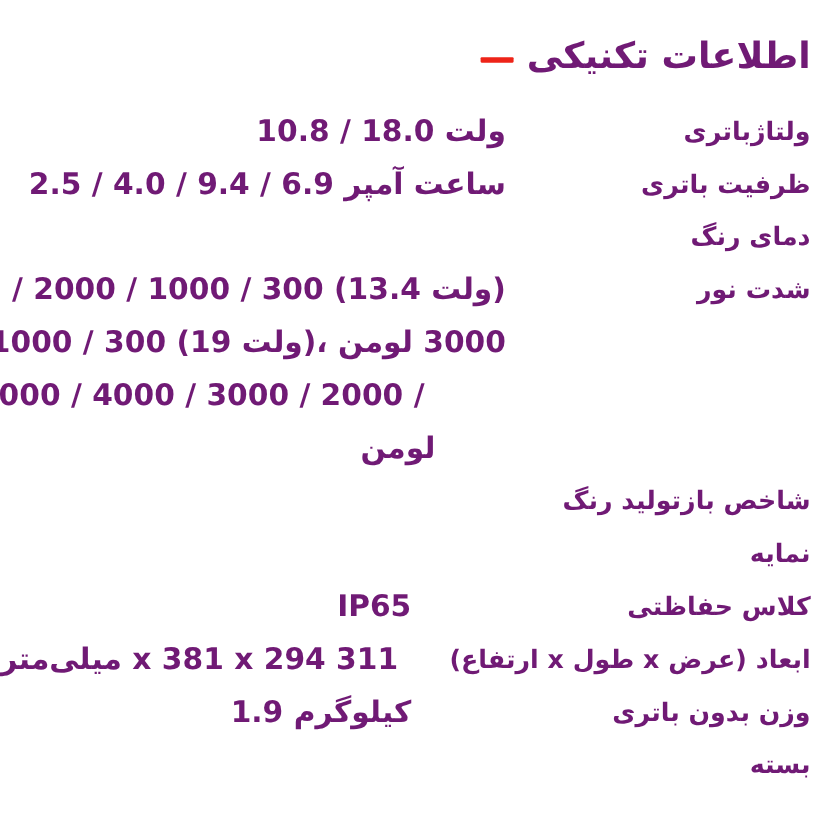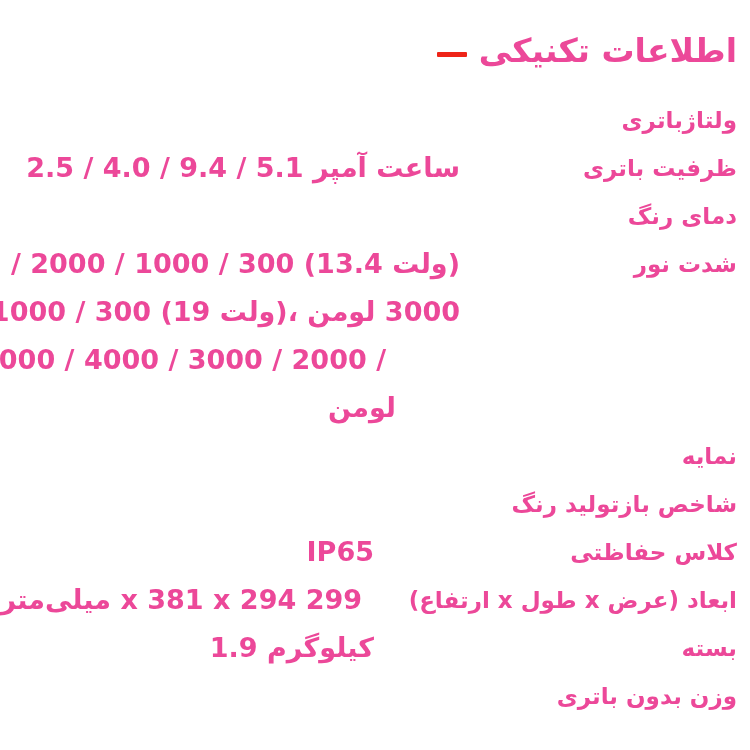--- a/index.html
+++ b/index.html
@@ -1,20 +1,20 @@
 <!DOCTYPE html>
 <html lang="fa"><head>
 <meta charset="utf-8">
 <style>
   html,body{margin:0;padding:0;background:#ffffff;}
   .page{
     position:relative;
     width:750px;height:750px;
     background:#ffffff;
-    color:#ec4899;
+    color:#701a75;
     font-family:"DejaVu Sans","Liberation Sans",sans-serif;
     direction:rtl;
     overflow:hidden;
   }
   .title-row{
     position:absolute;top:26px;right:13px;
     display:flex;direction:rtl;align-items:center;gap:12px;
   }
   .page-title{
     margin:0;font-size:33px;font-weight:700;line-height:50px;white-space:nowrap;
@@ -50,70 +50,73 @@
 <div class="page">
   <div class="title-row">
     <h1 class="page-title">اطلاعات تکنیکی</h1>
     <span class="dash" style="background: rgb(238, 36, 24);"></span>
   </div>
   <div class="spec-table">
       <div class="row row-0" style="height: 48px;">
         <div class="label">
           <div class="label-line">ولتاژباتری</div>
         </div>
+        <div class="value" dir="ltr">
+          <div class="value-line"><span class="tok" dir="ltr">10.8</span> <span class="tok" dir="ltr">/</span> <span class="tok" dir="ltr">18.0</span> <span class="tok" dir="ltr">ولت</span></div>
+        </div>
       </div>
       <div class="row row-1" style="height: 48px;">
         <div class="label">
           <div class="label-line">ظرفیت باتری</div>
         </div>
         <div class="value" dir="ltr">
-          <div class="value-line"><span class="tok" dir="ltr">2.5</span> <span class="tok" dir="ltr">/</span> <span class="tok" dir="ltr">4.0</span> <span class="tok" dir="ltr">/</span> <span class="tok" dir="ltr">9.4</span> <span class="tok" dir="ltr">/</span> <span class="tok" dir="ltr">5.1</span> <span class="tok" dir="ltr">آمپر</span> <span class="tok" dir="ltr">ساعت</span></div>
+          <div class="value-line"><span class="tok" dir="ltr">2.5</span> <span class="tok" dir="ltr">/</span> <span class="tok" dir="ltr">4.0</span> <span class="tok" dir="ltr">/</span> <span class="tok" dir="ltr">9.4</span> <span class="tok" dir="ltr">/</span> <span class="tok" dir="ltr">6.9</span> <span class="tok" dir="ltr">آمپر</span> <span class="tok" dir="ltr">ساعت</span></div>
         </div>
       </div>
       <div class="row row-2" style="height: 48px;">
         <div class="label">
           <div class="label-line">دمای رنگ</div>
         </div>
       </div>
       <div class="row row-3" style="height: 192px;">
         <div class="label">
           <div class="label-line">شدت نور</div>
         </div>
         <div class="value" dir="ltr">
           <div class="value-line"><span class="tok" dir="ltr">/</span> <span class="tok" dir="ltr">2000</span> <span class="tok" dir="ltr">/</span> <span class="tok" dir="ltr">1000</span> <span class="tok" dir="ltr">/</span> <span class="tok" dir="ltr">300</span> <span class="tok" dir="ltr">(13.4</span> <span class="tok" dir="ltr">ولت)</span></div>
           <div class="value-line"><span class="tok" dir="ltr">1000</span> <span class="tok" dir="ltr">/</span> <span class="tok" dir="ltr">300</span> <span class="tok" dir="ltr">(19</span> <span class="tok" dir="ltr">ولت)،</span> <span class="tok" dir="ltr">لومن</span> <span class="tok" dir="ltr">3000</span></div>
           <div class="value-line"><span class="tok" dir="ltr">5000</span> <span class="tok" dir="ltr">/</span> <span class="tok" dir="ltr">4000</span> <span class="tok" dir="ltr">/</span> <span class="tok" dir="ltr">3000</span> <span class="tok" dir="ltr">/</span> <span class="tok" dir="ltr">2000</span> <span class="tok" dir="ltr">/</span></div>
           <div class="value-line"><span class="tok" dir="ltr">لومن</span></div>
         </div>
       </div>
       <div class="row row-4" style="height: 96px;">
         <div class="label">
+          <div class="label-line">شاخص بازتولید رنگ</div>
           <div class="label-line">نمایه</div>
-          <div class="label-line">شاخص بازتولید رنگ</div>
         </div>
       </div>
       <div class="row row-5" style="height: 48px;">
         <div class="label">
           <div class="label-line">کلاس حفاظتی</div>
         </div>
         <div class="value" dir="ltr">
           <div class="value-line"><span class="tok" dir="ltr">IP65</span></div>
         </div>
       </div>
       <div class="row row-6" style="height: 48px;">
         <div class="label">
           <div class="label-line">ابعاد (عرض x طول x ارتفاع)</div>
         </div>
         <div class="value" dir="ltr">
-          <div class="value-line"><span class="tok" dir="ltr">میلی‌متر</span> <span class="tok" dir="ltr">x</span> <span class="tok" dir="ltr">381</span> <span class="tok" dir="ltr">x</span> <span class="tok" dir="ltr">294</span> <span class="tok" dir="ltr">299</span></div>
+          <div class="value-line"><span class="tok" dir="ltr">میلی‌متر</span> <span class="tok" dir="ltr">x</span> <span class="tok" dir="ltr">381</span> <span class="tok" dir="ltr">x</span> <span class="tok" dir="ltr">294</span> <span class="tok" dir="ltr">311</span></div>
         </div>
       </div>
       <div class="row row-7" style="height: 96px;">
         <div class="label">
+          <div class="label-line">وزن بدون باتری</div>
           <div class="label-line">بسته</div>
-          <div class="label-line">وزن بدون باتری</div>
         </div>
         <div class="value" dir="ltr">
           <div class="value-line"><span class="tok" dir="ltr">1.9</span> <span class="tok" dir="ltr">کیلوگرم</span></div>
         </div>
       </div>
     </div>
 </div>
 
 </body></html>

